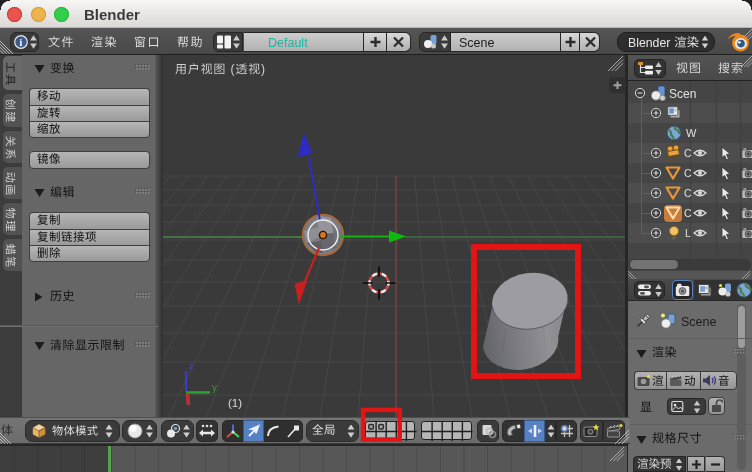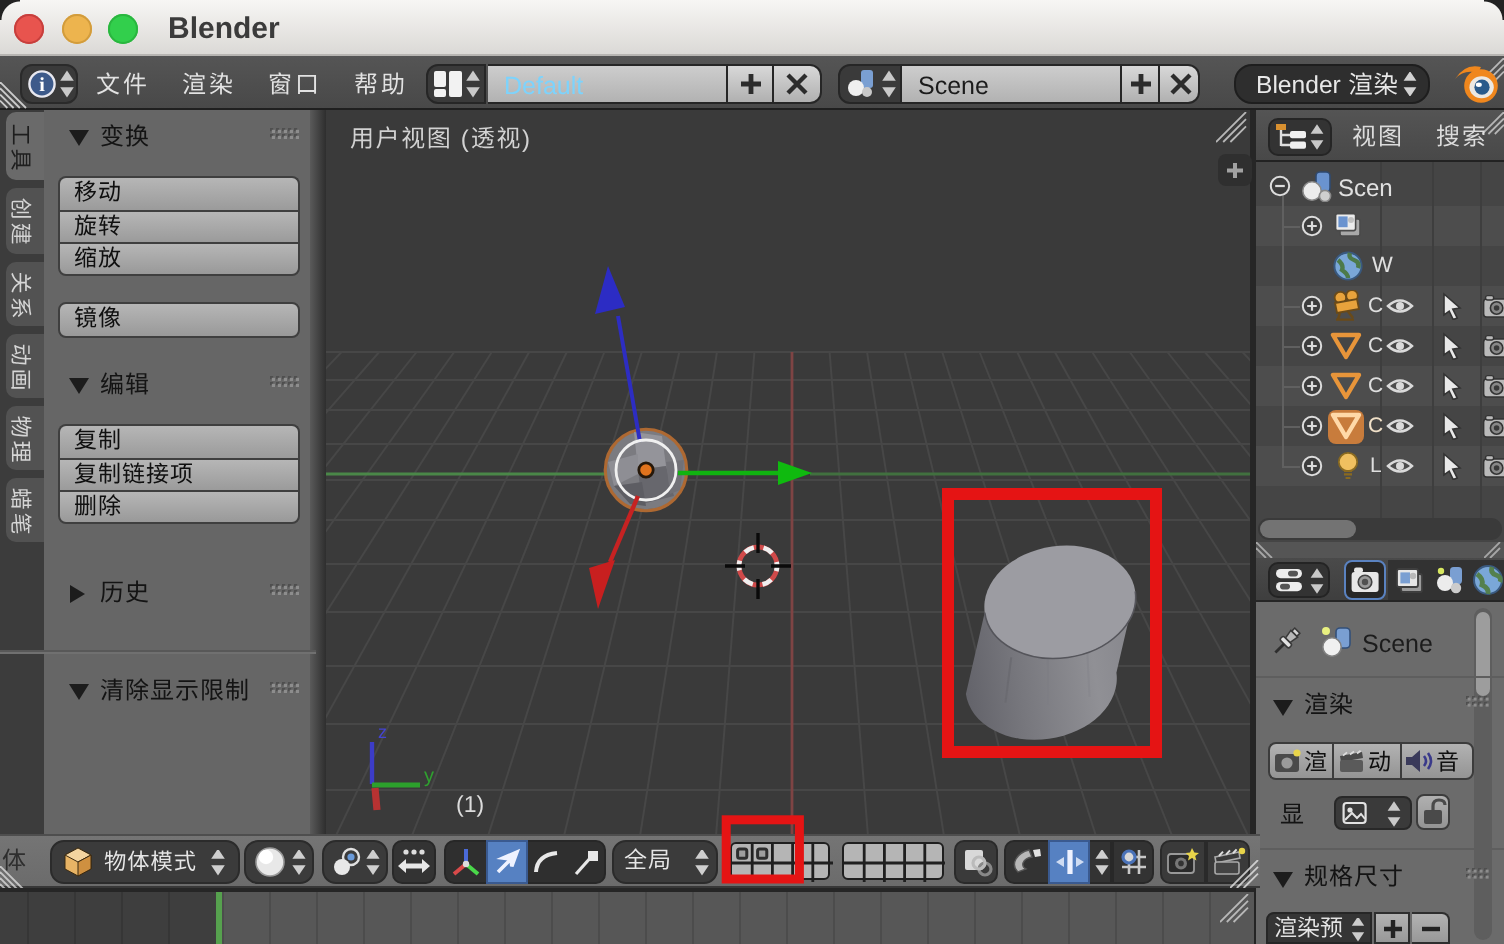--- a/index.html
+++ b/index.html
@@ -107,21 +107,21 @@
     </svg>
     <div style="position:absolute;left:213px;top:32px;width:30px;height:20px;background:#3a3a3a;border:1px solid #262626;border-radius:6px 0 0 6px"></div>
     <svg style="position:absolute;left:216px;top:34px" width="26" height="16">
       <rect x="1" y="1.5" width="6" height="8" rx="1" fill="#f2f2f2"></rect>
       <rect x="1" y="10.5" width="6" height="4" rx="1" fill="#f2f2f2"></rect>
       <rect x="8.5" y="1.5" width="6.5" height="13" rx="1" fill="#f2f2f2"></rect>
       <path d="M17.1 6.4 L23.9 6.4 L20.5 1.3 Z" fill="#c9c9c9"></path>
       <path d="M17.1 9.6 L23.9 9.6 L20.5 14.7 Z" fill="#c9c9c9"></path>
     </svg>
     <div style="position:absolute;left:244px;top:32px;width:120px;height:20px;background:linear-gradient(#cdcdcd,#b2b2b2);border:1px solid #262626;border-left:none"></div>
-    <div style="position:absolute;left:252px;top:35.5px;font:12.5px 'Liberation Sans',sans-serif;color:#7dd3fc;white-space:nowrap">Default</div>
+    <div style="position:absolute;left:268px;top:35.5px;font:12.5px 'Liberation Sans',sans-serif;color:#14b8a6;white-space:nowrap">Default</div>
     <div style="position:absolute;left:364px;top:32px;width:23px;height:20px;background:linear-gradient(#d8d8d8,#b0b0b0);border:1px solid #262626;border-left:none;border-radius:0 0 0 0"></div>
     <svg style="position:absolute;left:369px;top:36px" width="13" height="12">
       <path d="M6.5 1 V11 M1.5 6 H11.5" stroke="#2c2c2c" stroke-width="2.4" fill="none"></path>
     </svg>
     <div style="position:absolute;left:387px;top:32px;width:24px;height:20px;background:linear-gradient(#d8d8d8,#b0b0b0);border:1px solid #262626;border-left:none;border-radius:0 6px 6px 0"></div>
     <svg style="position:absolute;left:392px;top:36px" width="13" height="12">
       <path d="M2 1.5 L11 10.5 M11 1.5 L2 10.5" stroke="#2c2c2c" stroke-width="2.2" fill="none"></path>
     </svg>
     <div style="position:absolute;left:419px;top:32px;width:32px;height:20px;background:#3a3a3a;border:1px solid #262626;border-radius:6px 0 0 6px"></div>
     <svg style="position:absolute;left:423px;top:34px" width="28" height="16">

